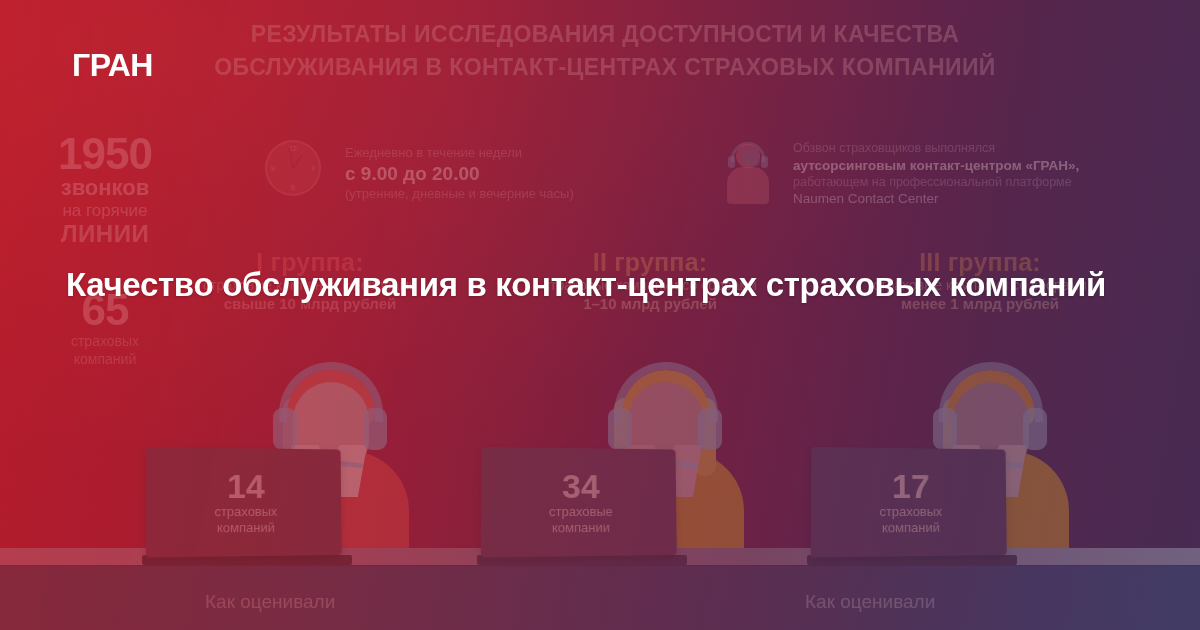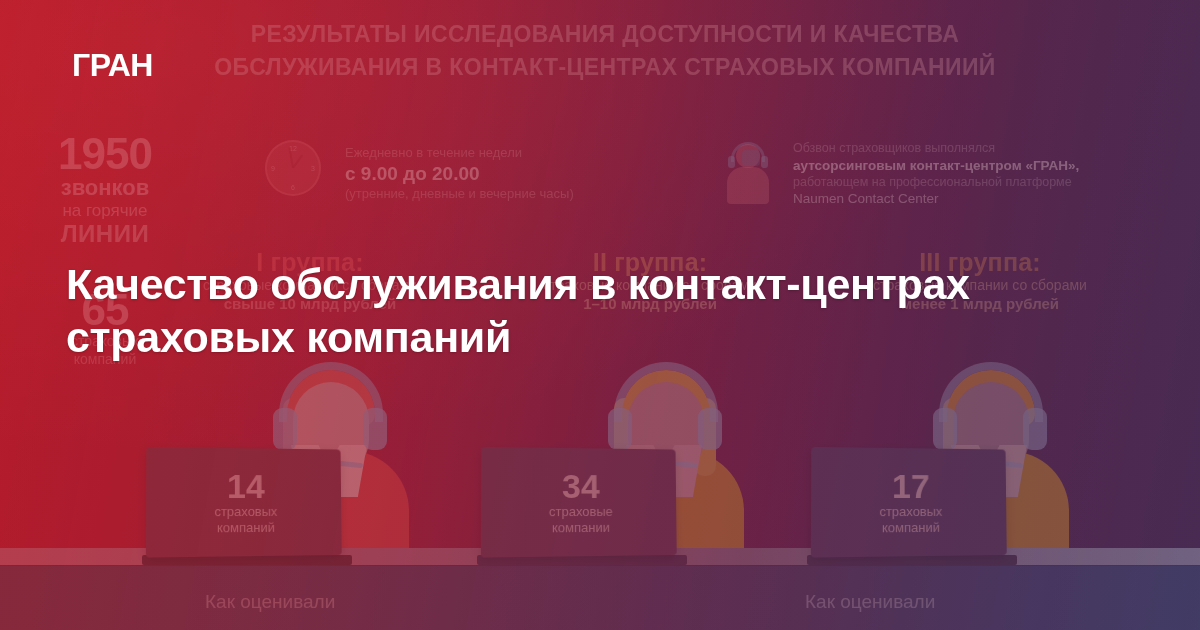--- a/index.html
+++ b/index.html
@@ -228,21 +228,21 @@
   }
 
   .brand {
     position:absolute; left:72px; top:48px;
     font-size:32px; font-weight:bold; letter-spacing:-.5px;
     color:#ffffff; line-height:34px;
   }
 
   .overlay-title {
     position:absolute; left:66px; top:258px; width:1040px;
-    font-size:43px; font-weight:bold; line-height:53px;
+    font-size:33px; font-weight:bold; line-height:53px;
     color:#ffffff; letter-spacing:-.3px;
     text-shadow:0 1px 3px rgba(0,0,0,.22);
   }
 </style>
 </head>
 <body>
 
 <div id="stage">
 
   <div class="bg-wall"></div>

